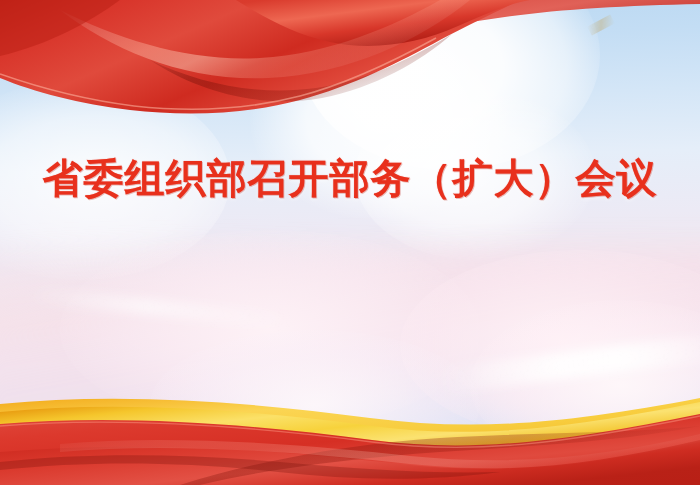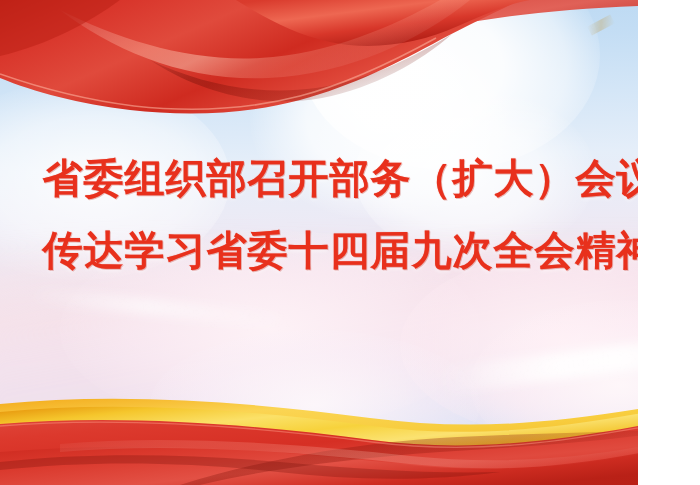--- a/index.html
+++ b/index.html
@@ -7,21 +7,21 @@
     margin: 0;
     padding: 0;
     background: #ffffff;
   }
   body {
     font-family: "DejaVu Sans", "Liberation Sans", sans-serif;
   }
 
   .banner {
     position: relative;
-    width: 638px;
+    width: 700px;
     height: 485px;
     overflow: hidden;
     background: #cfe4f7;
   }
 
   
   .sky-base {
     position: absolute;
     inset: 0;
     background: linear-gradient(178deg,
@@ -377,16 +377,15 @@
              C600,466 510,474 410,464
              C300,452 170,442 60,452 Z" fill="url(#gBotHi)" opacity="0.55"></path>
 
     <path d="M0,426
              C120,416 250,426 372,442
              C472,455 562,444 700,416" fill="none" stroke="rgba(255,160,140,0.45)" stroke-width="1.4"></path>
   </svg>
 
   <div class="title-block">
     <span class="title-line first">省委组织部召开部务（扩大）会议</span>
-    <span class="title-line second">传达学习省委十四届九次全会精神</span>
   </div>
 
 </div>
 
 </body></html>

